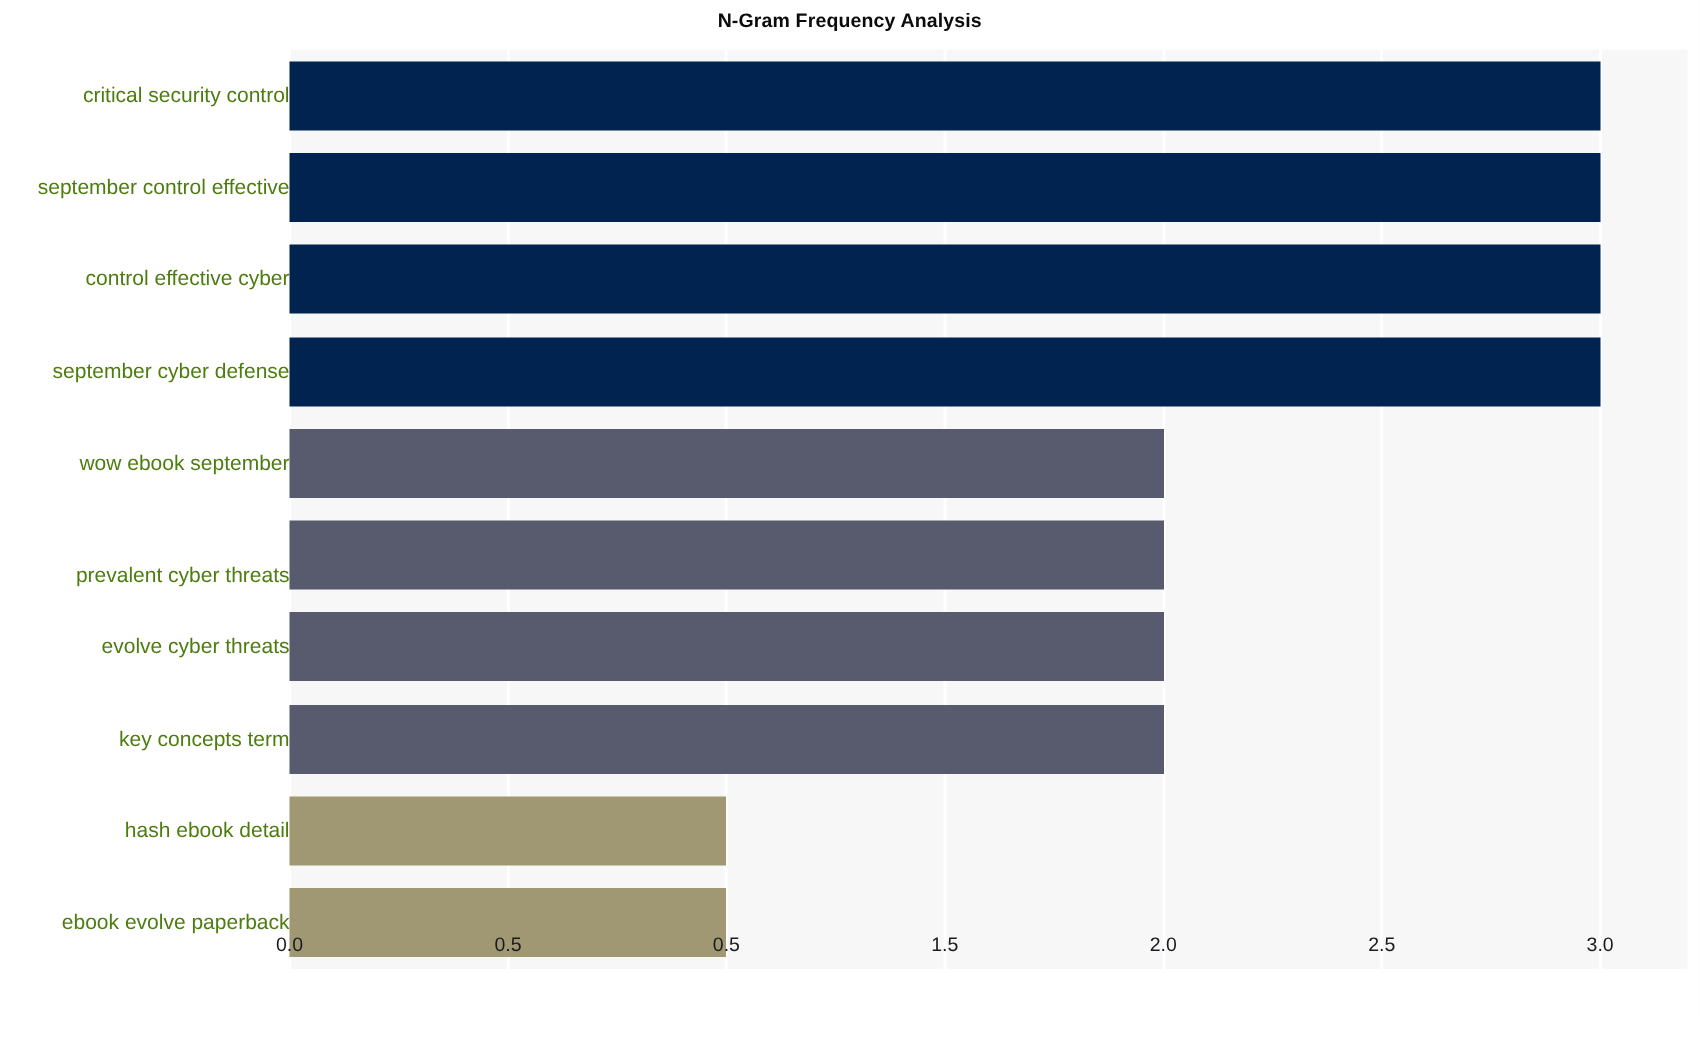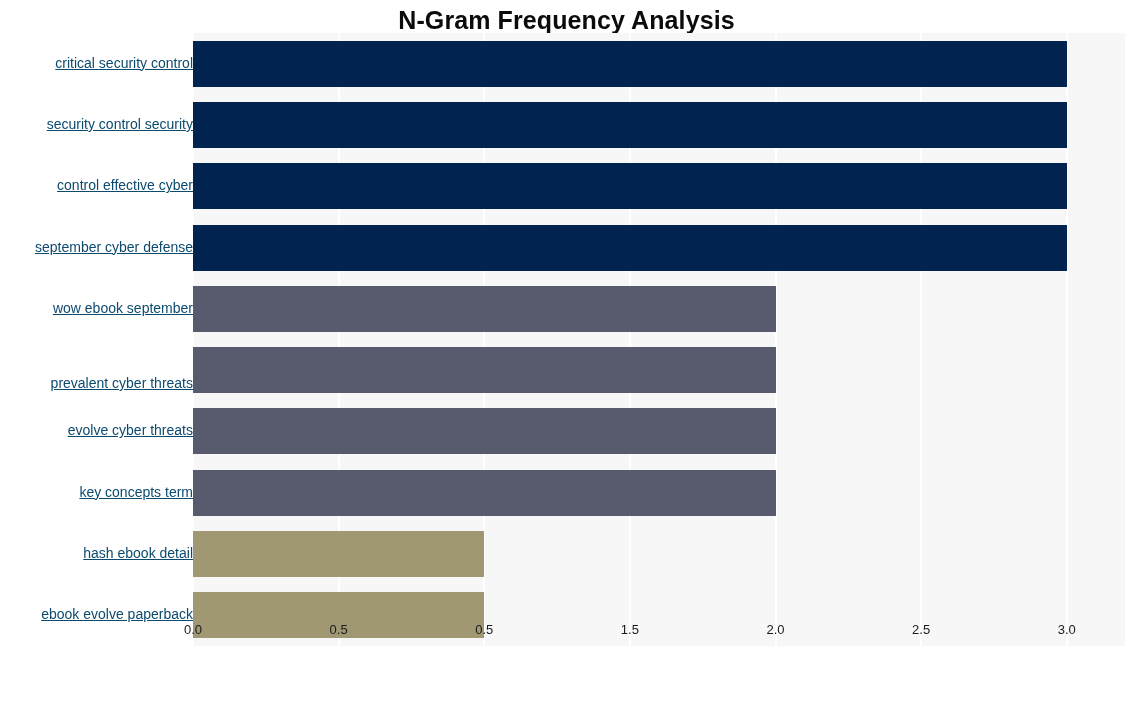--- a/index.html
+++ b/index.html
@@ -18,21 +18,21 @@
     width: 1133px;
     height: 701px;
     background: #ffffff;
   }
   #chart-title {
     position: absolute;
     left: 0;
     top: 6px;
     width: 1133px;
     text-align: center;
-    font-size: 25px;
+    font-size: 13px;
     font-weight: bold;
     color: #0b0b0b;
     letter-spacing: 0.1px;
   }
   
   #plot-area {
     position: absolute;
     left: 193px;
     top: 33px;
     width: 932px;
@@ -56,23 +56,22 @@
     left: 0;
     top: 0;
     height: 100%;
   }
   .ylabel {
     position: absolute;
     right: 0;
     width: 187px;
     text-align: right;
     font-size: 14px;
-    color: #0c4a6e;
+    color: #4d7c0f;
     white-space: nowrap;
-    text-decoration: underline;
   }
   #ylabels {
     position: absolute;
     left: 0;
     top: 33px;
     width: 193px;
     height: 613px;
   }
   #xticks {
     position: absolute;
@@ -142,21 +141,21 @@
       <div class="bar-row" style="top: 498.05px; height: 46px;">
         <div class="bar" title="hash ebook detail: 1" style="width: 291.25px; background: rgb(160, 152, 114);"></div>
       </div>
       <div class="bar-row" style="top: 559.35px; height: 46px;">
         <div class="bar" title="ebook detail paperback: 1" style="width: 291.25px; background: rgb(160, 152, 114);"></div>
       </div>
     </div>
 
   <div id="ylabels">
       <div class="ylabel" style="top: 21.65px;">critical security control</div>
-      <div class="ylabel" style="top: 82.95px;">security control security</div>
+      <div class="ylabel" style="top: 82.95px;">september control effective</div>
       <div class="ylabel" style="top: 144.25px;">control effective cyber</div>
       <div class="ylabel" style="top: 205.55px;">september cyber defense</div>
       <div class="ylabel" style="top: 266.85px;">wow ebook september</div>
       <div class="ylabel" style="top: 342px;">prevalent cyber threats</div>
       <div class="ylabel" style="top: 389.45px;">evolve cyber threats</div>
       <div class="ylabel" style="top: 450.75px;">key concepts term</div>
       <div class="ylabel" style="top: 512.05px;">hash ebook detail</div>
       <div class="ylabel" style="top: 573.35px;">ebook evolve paperback</div>
     </div>
 

